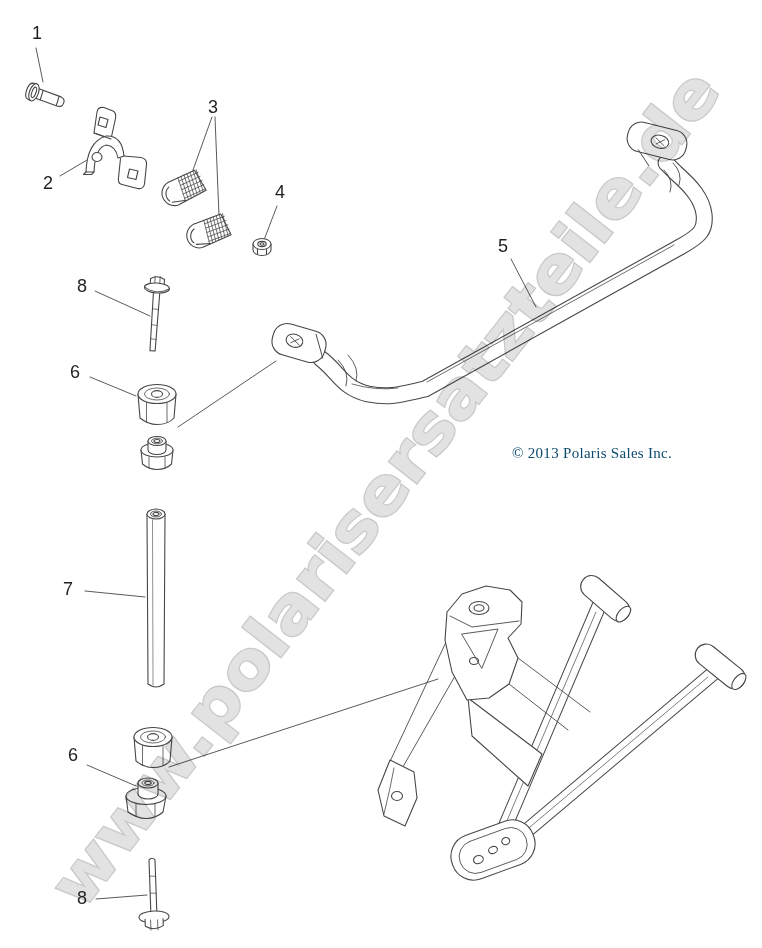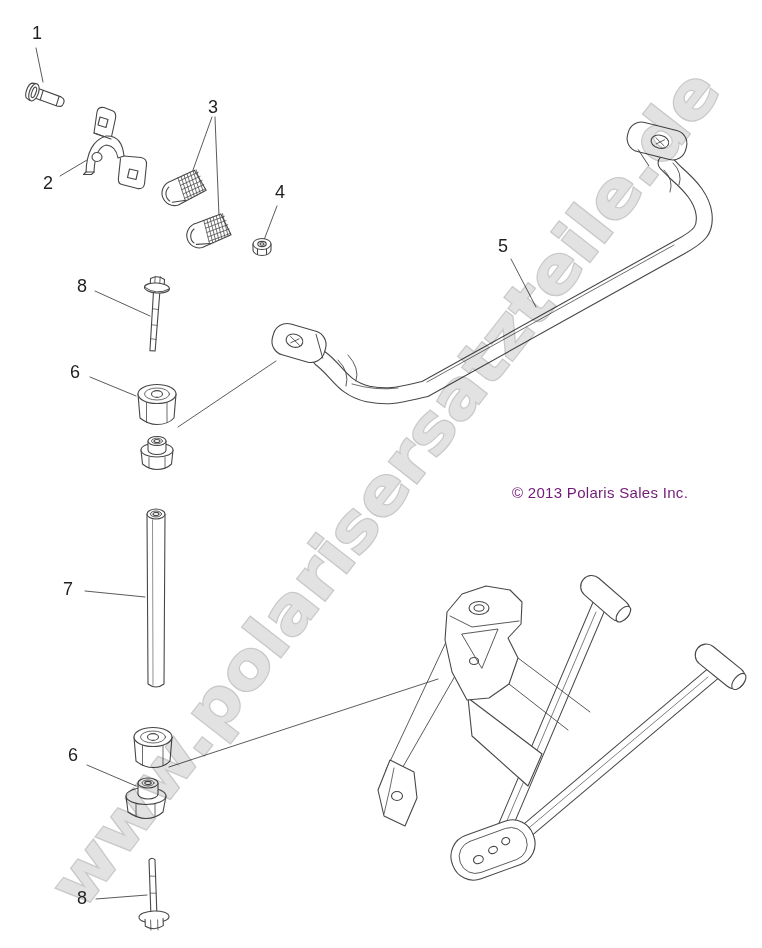--- a/index.html
+++ b/index.html
@@ -2,22 +2,22 @@
 <html><head>
 <meta charset="utf-8">
 <style>
   html,body{margin:0;padding:0;background:#fff;}
   .stage{position:relative;width:762px;height:948px;background:#ffffff;overflow:hidden;
          font-family:"Liberation Sans",sans-serif;}
   svg.art,svg.wm{position:absolute;left:0;top:0;}
   svg.wm{mix-blend-mode:multiply;pointer-events:none;}
   .callout{position:absolute;transform:translate(-50%,-50%);font-size:18px;color:#1f1f1f;
            font-family:"Liberation Sans",sans-serif;user-select:none;}
-  .copyright{position:absolute;left:512px;top:445px;font-size:15px;color:#701a75;
-             font-family:Liberation Sans, sans-serif;letter-spacing:.3px;margin-top:39px;}
+  .copyright{position:absolute;left:512px;top:445px;font-size:15px;color:#0c4a6e;
+             font-family:Liberation Serif, serif;letter-spacing:.3px;}
 </style>
 </head>
 <body>
 
 <div class="stage">
 
   <svg class="art" width="762" height="948" viewBox="0 0 762 948">
     <g stroke="#474747" stroke-width="1.1" fill="none" stroke-linecap="round" stroke-linejoin="round">
 
       <g stroke-width="0.9">

